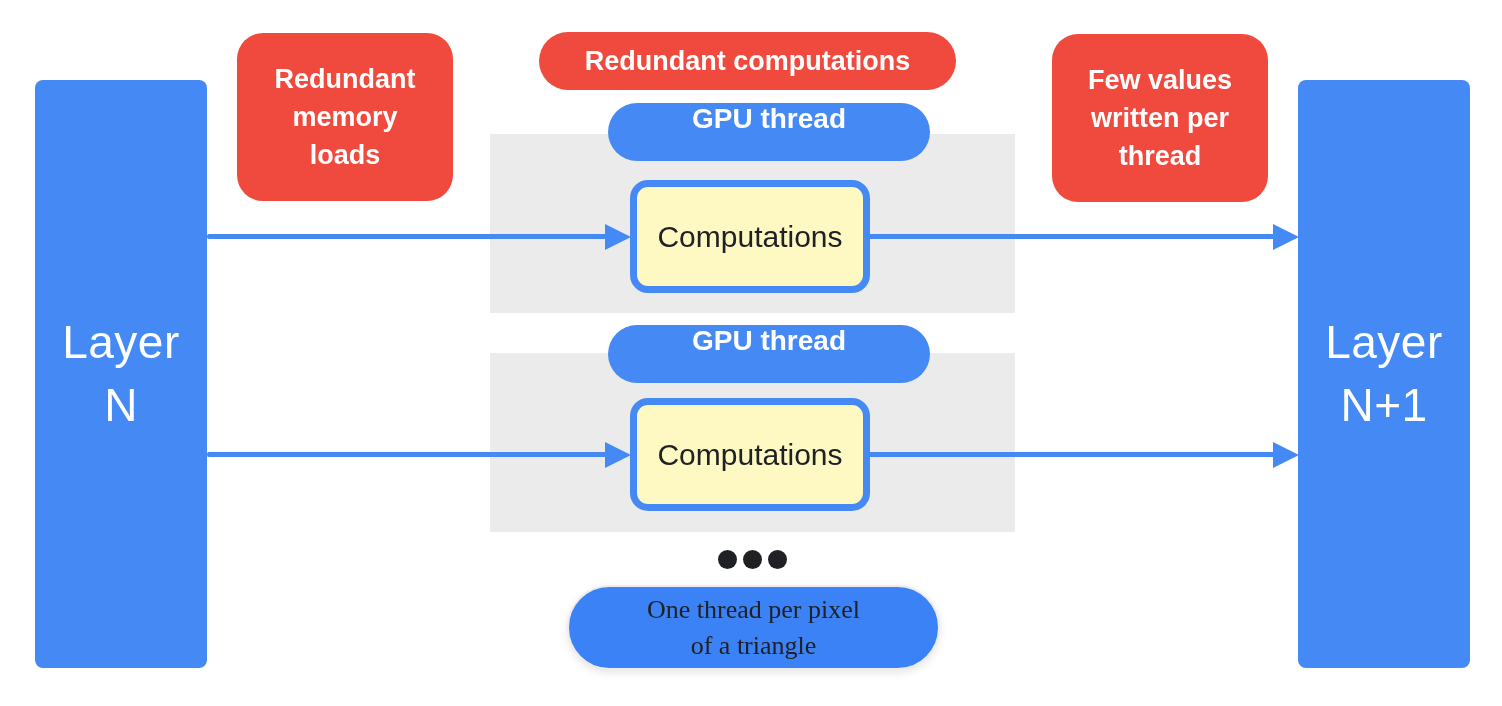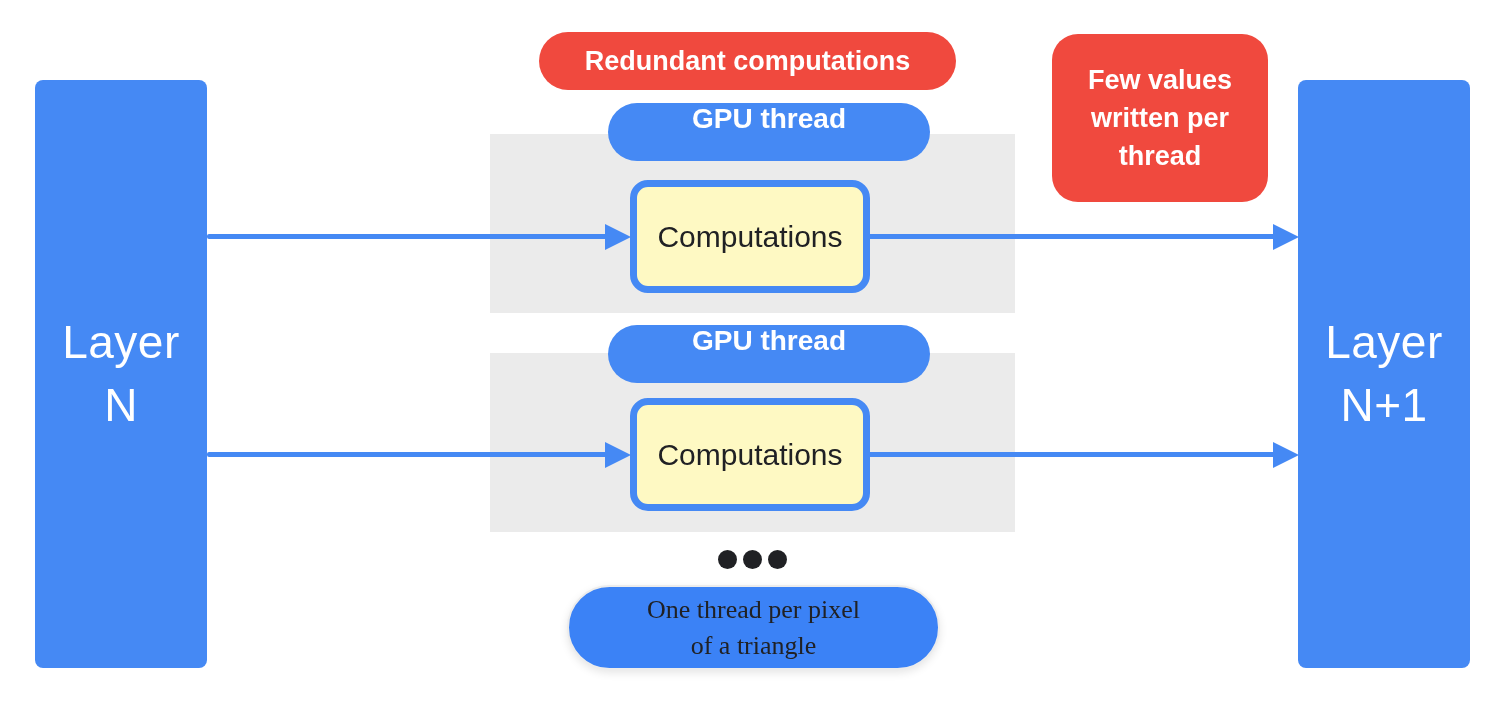--- a/index.html
+++ b/index.html
@@ -146,20 +146,25 @@
 
   <div class="abs layer-box layer-left">
     <span class="pre">Layer
 N</span>
   </div>
   <div class="abs layer-box layer-right">
     <span class="pre">Layer
 N+1</span>
   </div>
 
+  <div class="abs red-callout red-box red-box-left">
+    <span class="pre">Redundant
+memory
+loads</span>
+  </div>
   <div class="abs red-callout red-pill">
     <span>Redundant computations</span>
   </div>
   <div class="abs red-callout red-box red-box-right">
     <span class="pre">Few values
 written per
 thread</span>
   </div>
 
   <div class="abs gpu-pill gpu-pill-1">

